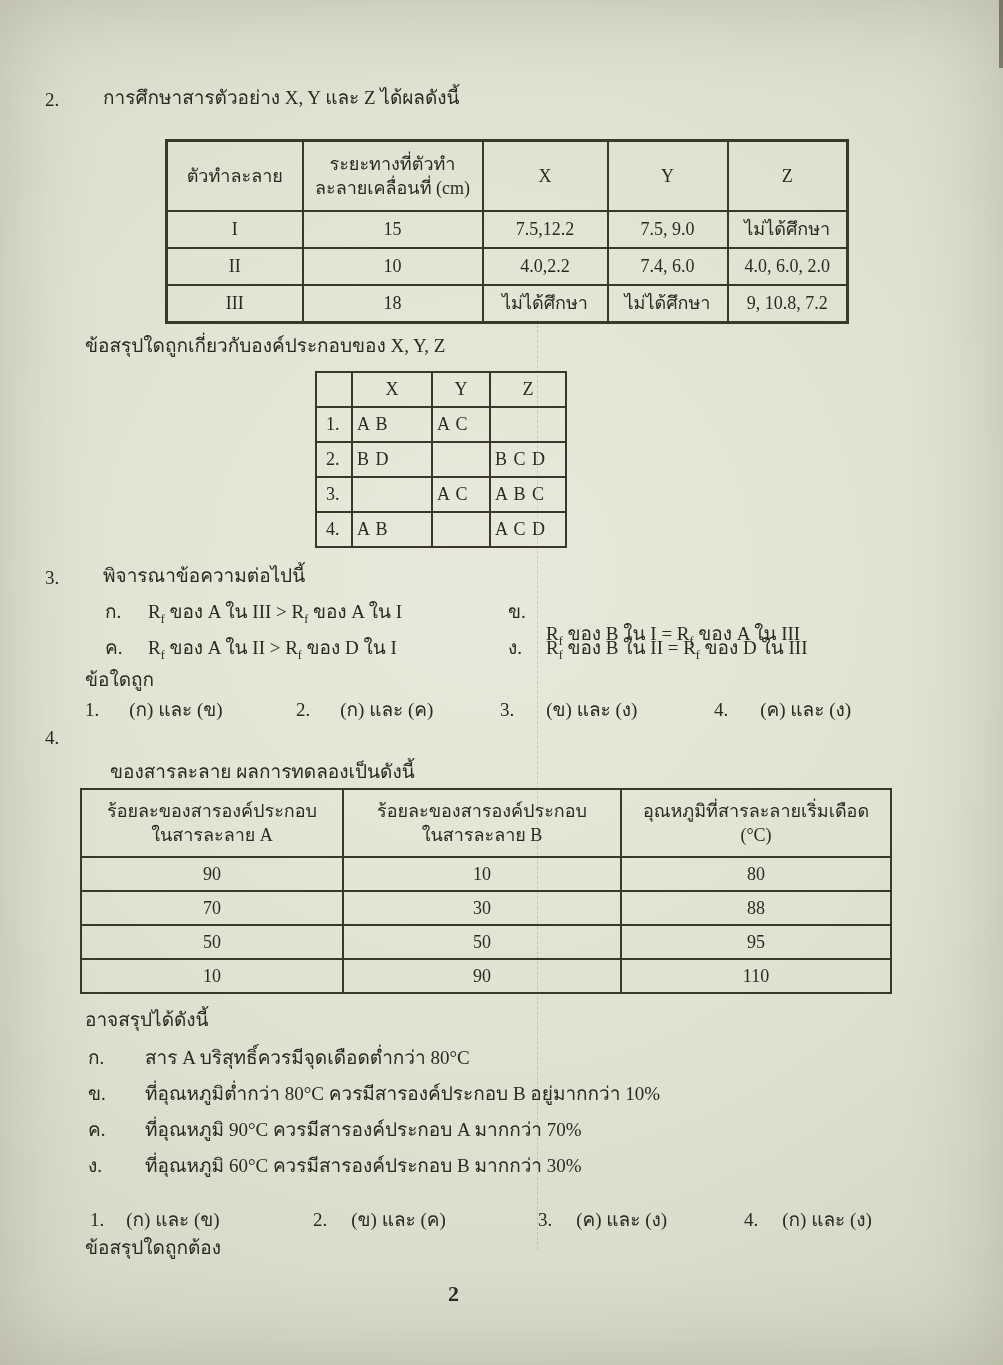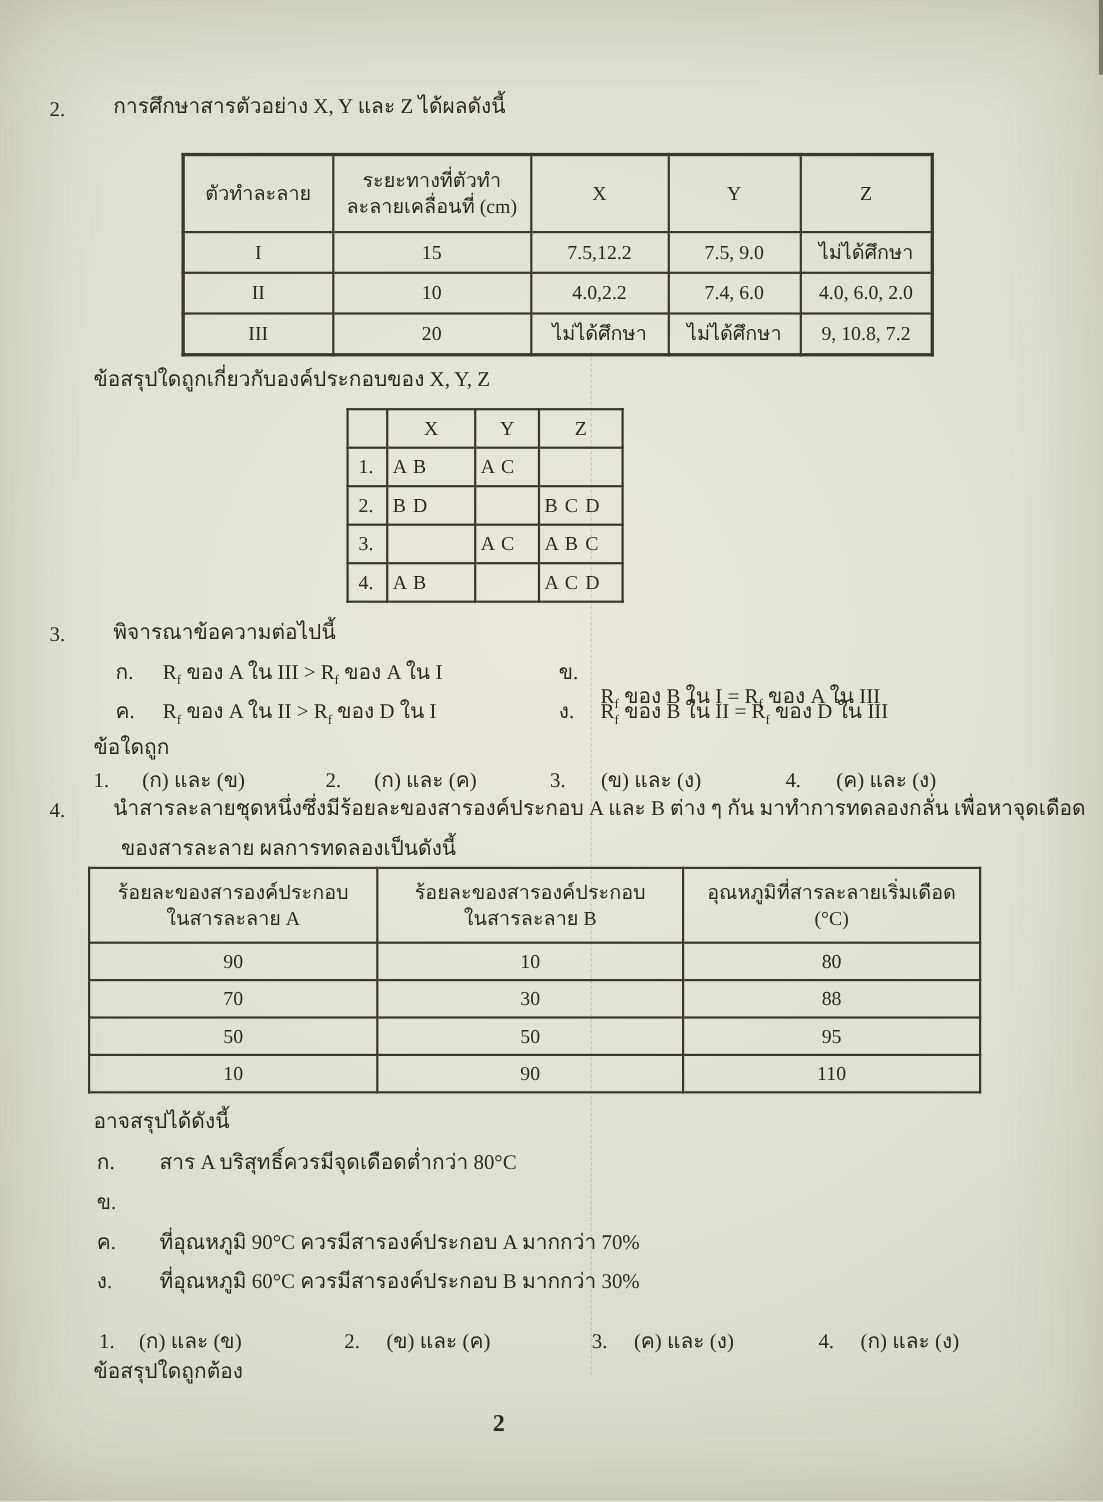--- a/index.html
+++ b/index.html
@@ -80,21 +80,21 @@
     </tr>
     <tr>
       <td>II</td>
       <td>10</td>
       <td>4.0,2.2</td>
       <td>7.4, 6.0</td>
       <td>4.0, 6.0, 2.0</td>
     </tr>
     <tr>
       <td>III</td>
-      <td>20</td>
+      <td>18</td>
       <td>ไม่ได้ศึกษา</td>
       <td>ไม่ได้ศึกษา</td>
       <td>9, 10.8, 7.2</td>
     </tr>
   </tbody>
     </table>
 
   <span class="abs" style="left:85px;top:332px;">ข้อสรุปใดถูกเกี่ยวกับองค์ประกอบของ X, Y, Z</span>
 
   <table class="t t2" style="left:315px;top:371px;width:250px;">
@@ -152,21 +152,20 @@
   <span class="abs" style="left:546px;top:634px;"><span>R</span><sub>f</sub><span> ของ B ใน II = R</span><sub>f</sub><span> ของ D ใน III</span></span>
 
   <span class="abs" style="left:85px;top:666px;">ข้อใดถูก</span>
 
   <span class="abs choice" style="left:85px;top:696px;"><span class="num">1.</span><span class="txt" style="margin-left:30px;">(ก) และ (ข)</span></span>
   <span class="abs choice" style="left:296px;top:696px;"><span class="num">2.</span><span class="txt" style="margin-left:30px;text-align:center;">(ก) และ (ค)</span></span>
   <span class="abs choice" style="left:500px;top:696px;"><span class="num">3.</span><span class="txt" style="margin-left:32px;text-align:right;">(ข) และ (ง)</span></span>
   <span class="abs choice" style="left:714px;top:696px;"><span class="num">4.</span><span class="txt" style="margin-left:32px;">(ค) และ (ง)</span></span>
 
   <span class="abs" style="left:45px;top:724px;">4.</span>
-  <span class="abs" style="left:103px;top:722px;">นำสารละลายชุดหนึ่งซึ่งมีร้อยละของสารองค์ประกอบ A และ B ต่าง ๆ กัน มาทำการทดลองกลั่น เพื่อหาจุดเดือด</span>
   <span class="abs" style="left:110px;top:758px;">ของสารละลาย ผลการทดลองเป็นดังนี้</span>
 
   <table class="t t3" style="left:80px;top:788px;width:810px;">
     <colgroup>
         <col style="width:262px">
         <col style="width:278px">
         <col style="width:270px">
       </colgroup>
     <tbody>
         <tr>
@@ -198,20 +197,21 @@
       <td>110</td>
     </tr>
   </tbody>
     </table>
 
   <span class="abs" style="left:85px;top:1006px;">อาจสรุปได้ดังนี้</span>
 
   <span class="abs lbl" style="left:88px;top:1044px;">ก.</span>
   <span class="abs" style="left:145px;top:1044px;">สาร A บริสุทธิ์ควรมีจุดเดือดต่ำกว่า 80°C</span>
   <span class="abs lbl" style="left:88px;top:1080px;">ข.</span>
+  <span class="abs" style="left:145px;top:1080px;">ที่อุณหภูมิต่ำกว่า 80°C ควรมีสารองค์ประกอบ B อยู่มากกว่า 10%</span>
   <span class="abs lbl" style="left:88px;top:1116px;">ค.</span>
   <span class="abs" style="left:145px;top:1116px;">ที่อุณหภูมิ 90°C ควรมีสารองค์ประกอบ A มากกว่า 70%</span>
   <span class="abs lbl" style="left:88px;top:1152px;">ง.</span>
   <span class="abs" style="left:145px;top:1152px;">ที่อุณหภูมิ 60°C ควรมีสารองค์ประกอบ B มากกว่า 30%</span>
 
   <span class="abs" style="left:85px;top:1234px;">ข้อสรุปใดถูกต้อง</span>
 
   <span class="abs choice" style="left:90px;top:1206px;"><span class="num">1.</span><span class="txt" style="margin-left:22px;">(ก) และ (ข)</span></span>
   <span class="abs choice" style="left:313px;top:1206px;"><span class="num">2.</span><span class="txt" style="margin-left:24px;">(ข) และ (ค)</span></span>
   <span class="abs choice" style="left:538px;top:1206px;"><span class="num">3.</span><span class="txt" style="margin-left:24px;">(ค) และ (ง)</span></span>

